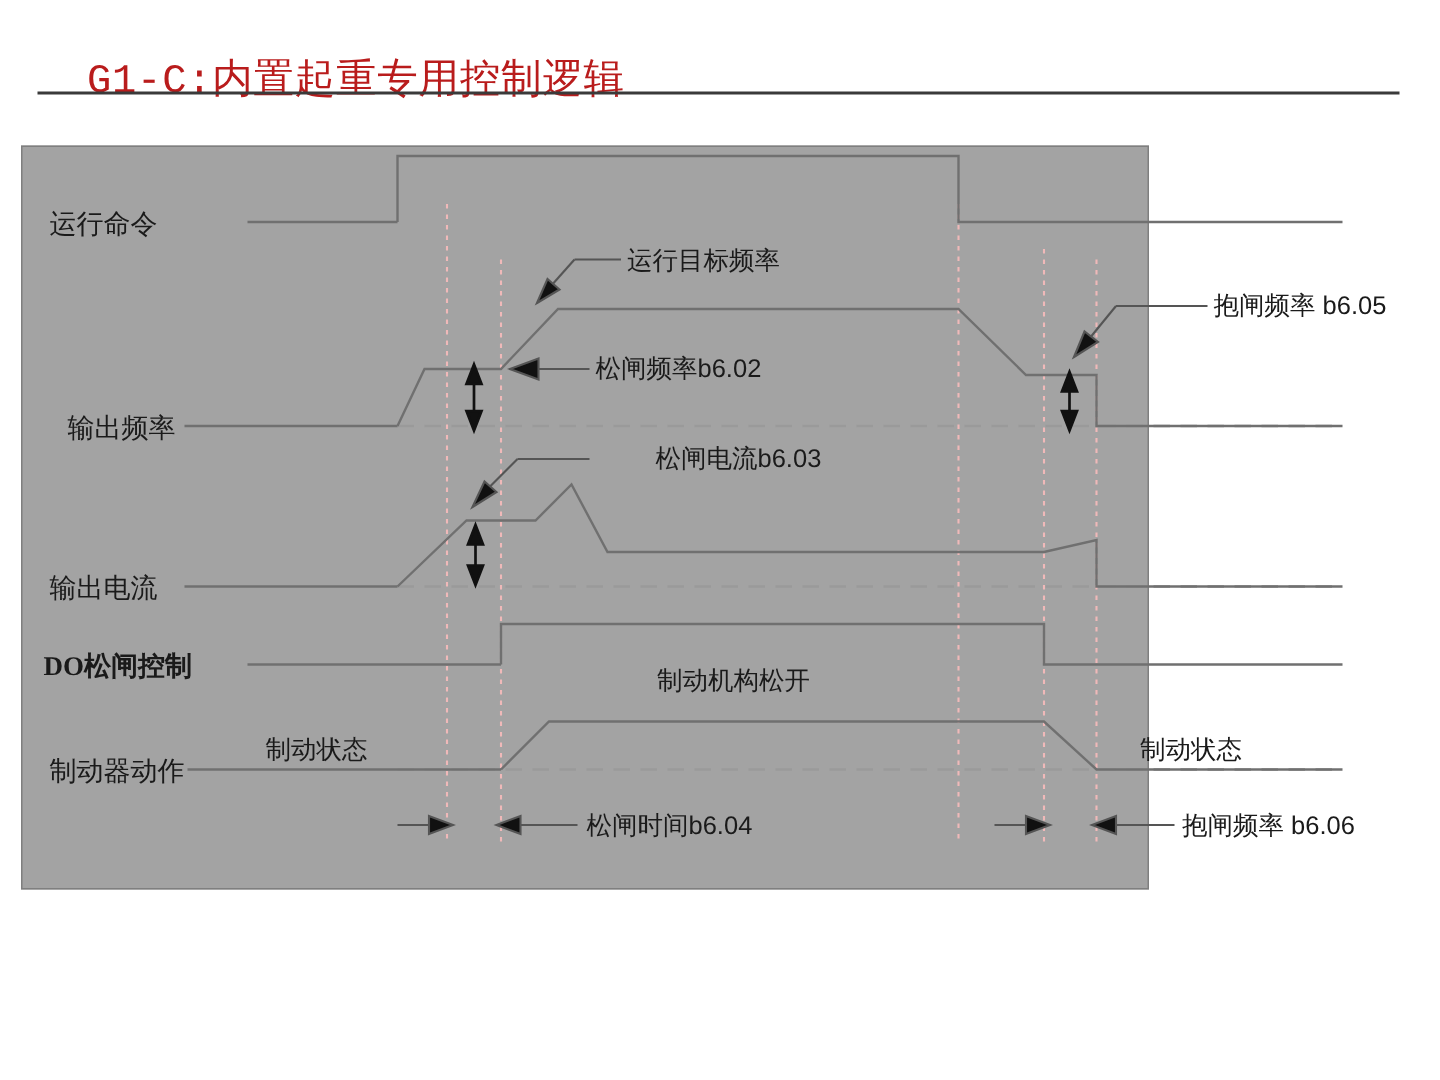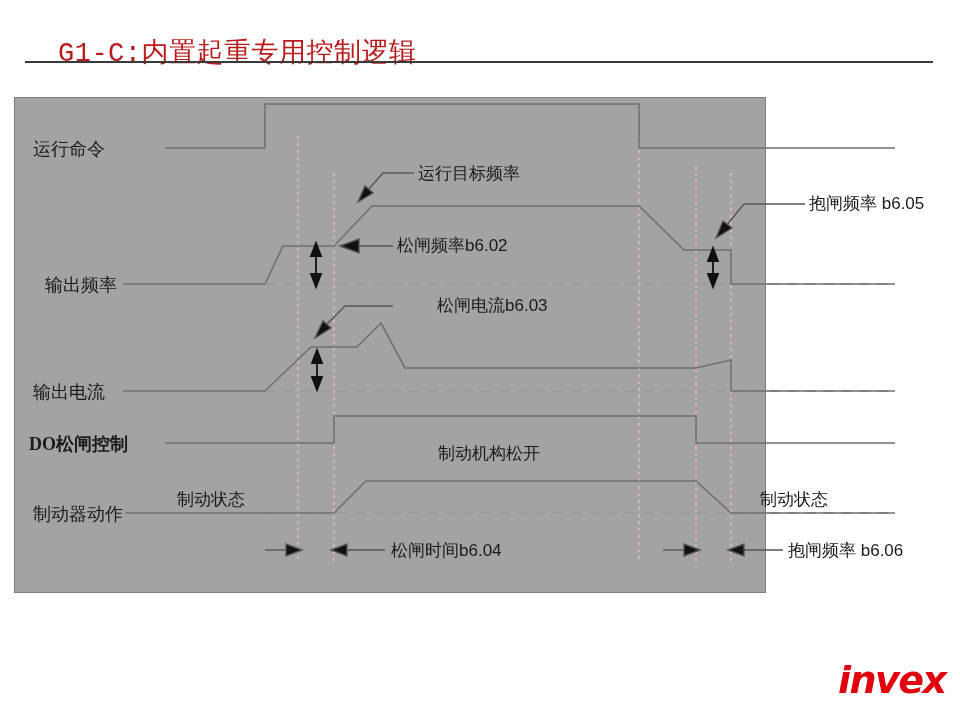--- a/index.html
+++ b/index.html
@@ -237,17 +237,14 @@
     <div class="dlabel ann-serif" style="left:162px; top:390px;">制动状态</div>
 
     <div class="dlabel ann-serif" style="left:745px; top:390px;">制动状态</div>
 
     <div class="dlabel ann-sans" style="left:376px; top:441px;">松闸时间b6.04</div>
 
     <div class="dlabel ann-sans" style="left:773px; top:441px;">抱闸频率 b6.06</div>
 
   </div>
 
-  <div id="logo">
-    <span id="logo-text">invex</span>
-  </div>
 
 </div>
 
 </body></html>

